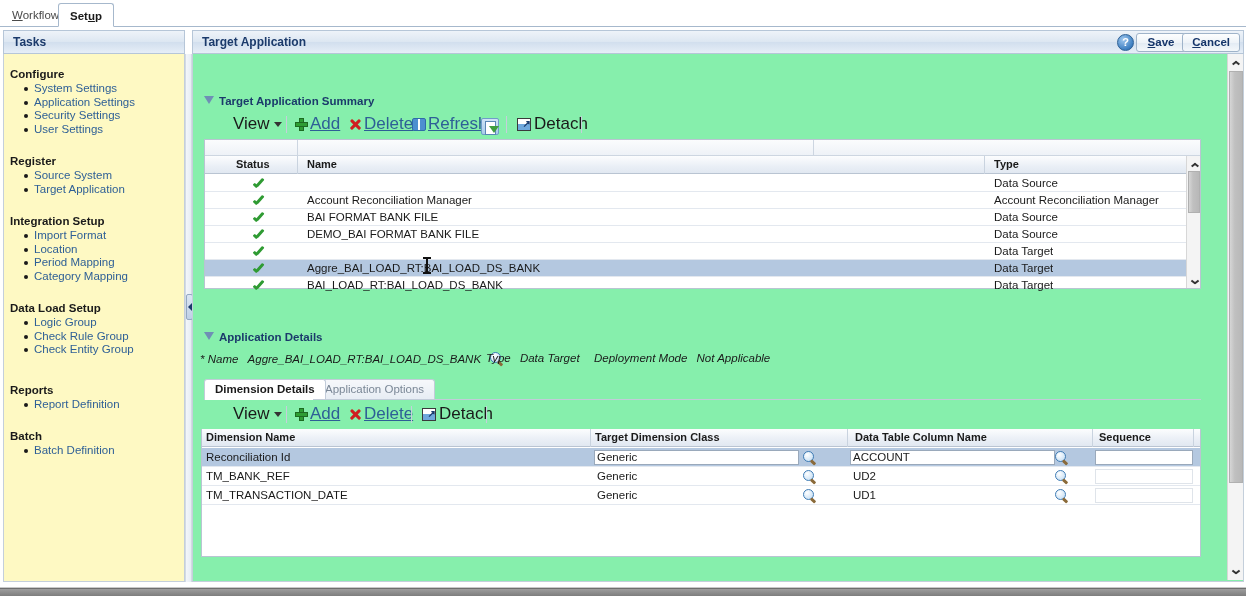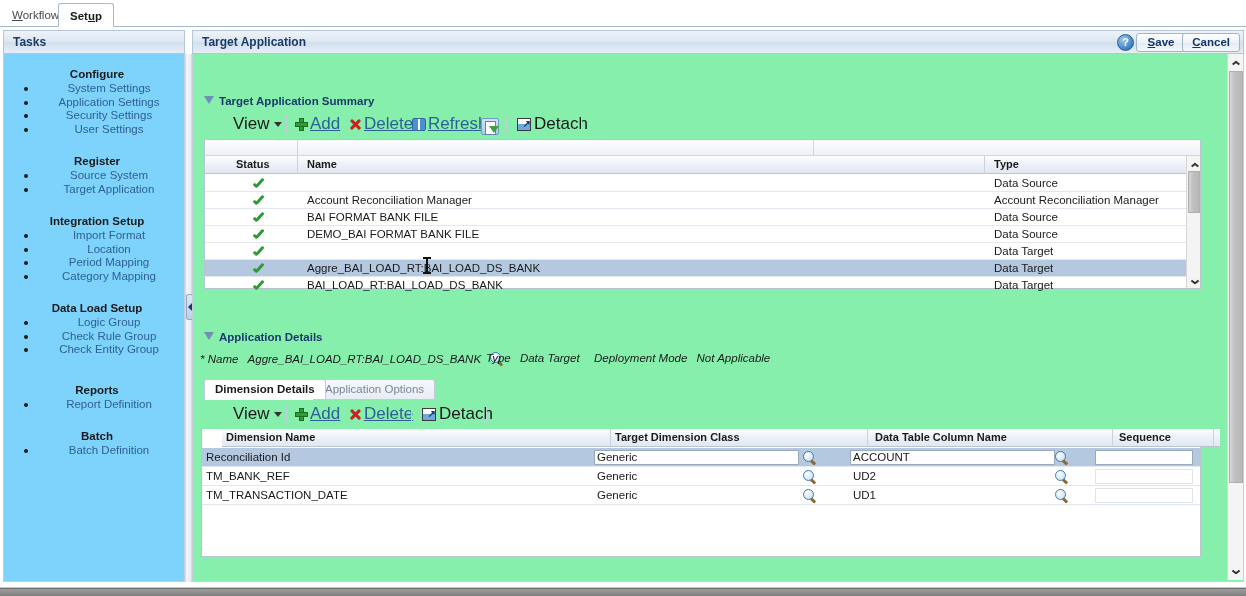--- a/index.html
+++ b/index.html
@@ -49,24 +49,23 @@
     color: #1b3a6b;
     font-weight: bold;
     font-size: 12px;
   }
   .panelhdr > .t { position: absolute; left: 9px; top: 4px; }
 
   
   #tasks-hdr { left: 3px; top: 30px; width: 182px; }
   #tasks-body {
     position: absolute; left: 3px; top: 54px; width: 182px; height: 528px;
-    background: #7dd3fc;
+    background: #fef9c3;
     border: 1px solid #c4cfdb; border-top: none;
     overflow: hidden;
-    text-align: center;
   }
   .tgroup { margin: 0; }
   .tgroup .gt {
     font-weight: bold; font-size: 11.5px; color: #1a1a1a;
     padding: 0 0 2px 6px;
   }
   .tgroup ul { list-style: none; margin: 0 0 0 0; padding: 0 0 0 20px; }
   .tgroup li {
     position: relative; line-height: 13.5px; padding: 0 0 0 10px;
     font-size: 11.5px;
@@ -552,21 +551,21 @@
         <span class="tbitem plain" style="left:0px;"><span>View</span><span class="caret"></span></span>
         <span class="tbsep" style="left:53px;"></span>
         <span class="tbitem" style="left:62px;"><span class="ic-add"></span><span class="lbl">Add</span></span>
         <span class="tbitem" style="left:116px;"><span class="ic-del"></span><span class="lbl">Delete</span></span>
         <span class="tbsep" style="left:178px;"></span>
         <span class="tbitem plain" style="left:189px;"><span class="ic-detach"></span><span>Detach</span></span>
         <span class="tbsep" style="left:253px;"></span>
       </div>
 
       <div class="grid" style="left:8px; top:375px; width:1000px; height:128px; border-top:none;">
-        <div class="grid-hdr" style="top:0px;margin-left:20px;">
+        <div class="grid-hdr" style="top:0px;">
           <span class="hc" style="left:4px;">Dimension Name</span>
           <span class="hc" style="left:393px;">Target Dimension Class</span>
           <span class="hc" style="left:653px;">Data Table Column Name</span>
           <span class="hc" style="left:897px;">Sequence</span>
           <span class="hsep" style="left:388px;"></span>
           <span class="hsep" style="left:645px;"></span>
           <span class="hsep" style="left:890px;"></span>
           <span class="hsep" style="left:991px;"></span>
         </div>
 

